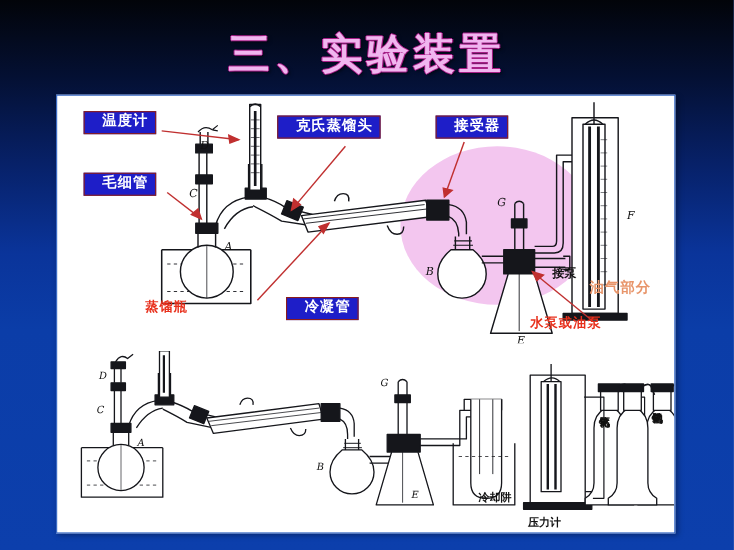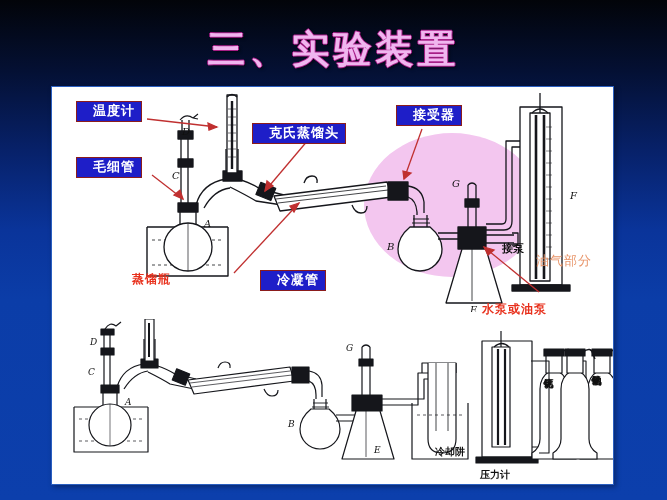--- a/index.html
+++ b/index.html
@@ -54,21 +54,21 @@
     letter-spacing:1px;
     padding:2px 6px 3px 16px;
     white-space:nowrap;
     line-height:1.1;
   }
   .redtxt{
     position:absolute;color:#e8301c;font-weight:bold;font-size:12px;
     letter-spacing:1px;white-space:nowrap;
   }
   .tantxt{
-    position:absolute;color:#e8956a;font-weight:normal;font-size:13px;
+    position:absolute;color:#e8956a;font-weight:bold;font-size:13px;
     letter-spacing:1px;white-space:nowrap;
   }
   .inktxt{
     position:absolute;color:#111;font-size:8px;white-space:nowrap;
     font-weight:bold;
   }
   .inktxt.v{writing-mode:vertical-rl;text-orientation:upright;letter-spacing:0px;}
   .italic{font-style:italic;font-family:"DejaVu Serif","Liberation Serif",serif;}
 </style>
 </head>
@@ -215,26 +215,26 @@
           <path d="M247 116 l-9 3 l4 6 Z"></path>
         <path d="M487 205 L432 160"></path>
           <path d="M432 160 l4 8 l6 -5 Z"></path>
       </g>
     </svg>
 
     <div class="inktxt" style="left:450px;top:154px;font-size:11px;">接泵</div>
 
     <div class="chip" style="left:24px;top:14px;">温度计</div>
     <div class="chip" style="left:24px;top:70px;">毛细管</div>
-    <div class="chip" style="left:200px;top:18px;margin-top:18px;">克氏蒸馏头</div>
+    <div class="chip" style="left:200px;top:18px;">克氏蒸馏头</div>
     <div class="chip" style="left:344px;top:18px;">接受器</div>
     <div class="chip" style="left:208px;top:183px;">冷凝管</div>
     <div class="redtxt" style="left:80px;top:184px;">蒸馏瓶</div>
     <div class="tantxt" style="left:484px;top:165px;">油气部分</div>
-    <div class="redtxt" style="left:430px;top:198px;margin-top:16px;">水泵或油泵</div>
+    <div class="redtxt" style="left:430px;top:198px;">水泵或油泵</div>
 
     <svg class="fig" width="561" height="165" viewBox="0 0 561 165" style="top:232px;">
       <g stroke="#15161b" fill="none" stroke-width="1.2" stroke-linejoin="round">
 
         <path d="M22 88 L22 133 L96 133 L96 88"></path>
         <line x1="22" y1="88" x2="96" y2="88"></line>
         <line x1="27" y1="100" x2="91" y2="100" stroke-dasharray="3 3" stroke-width=".7"></line>
         <line x1="27" y1="122" x2="91" y2="122" stroke-dasharray="3 3" stroke-width=".7"></line>
         <circle cx="58" cy="106" r="21" fill="#fff"></circle>
         <line x1="58" y1="85" x2="58" y2="127" stroke-width=".6"></line>

